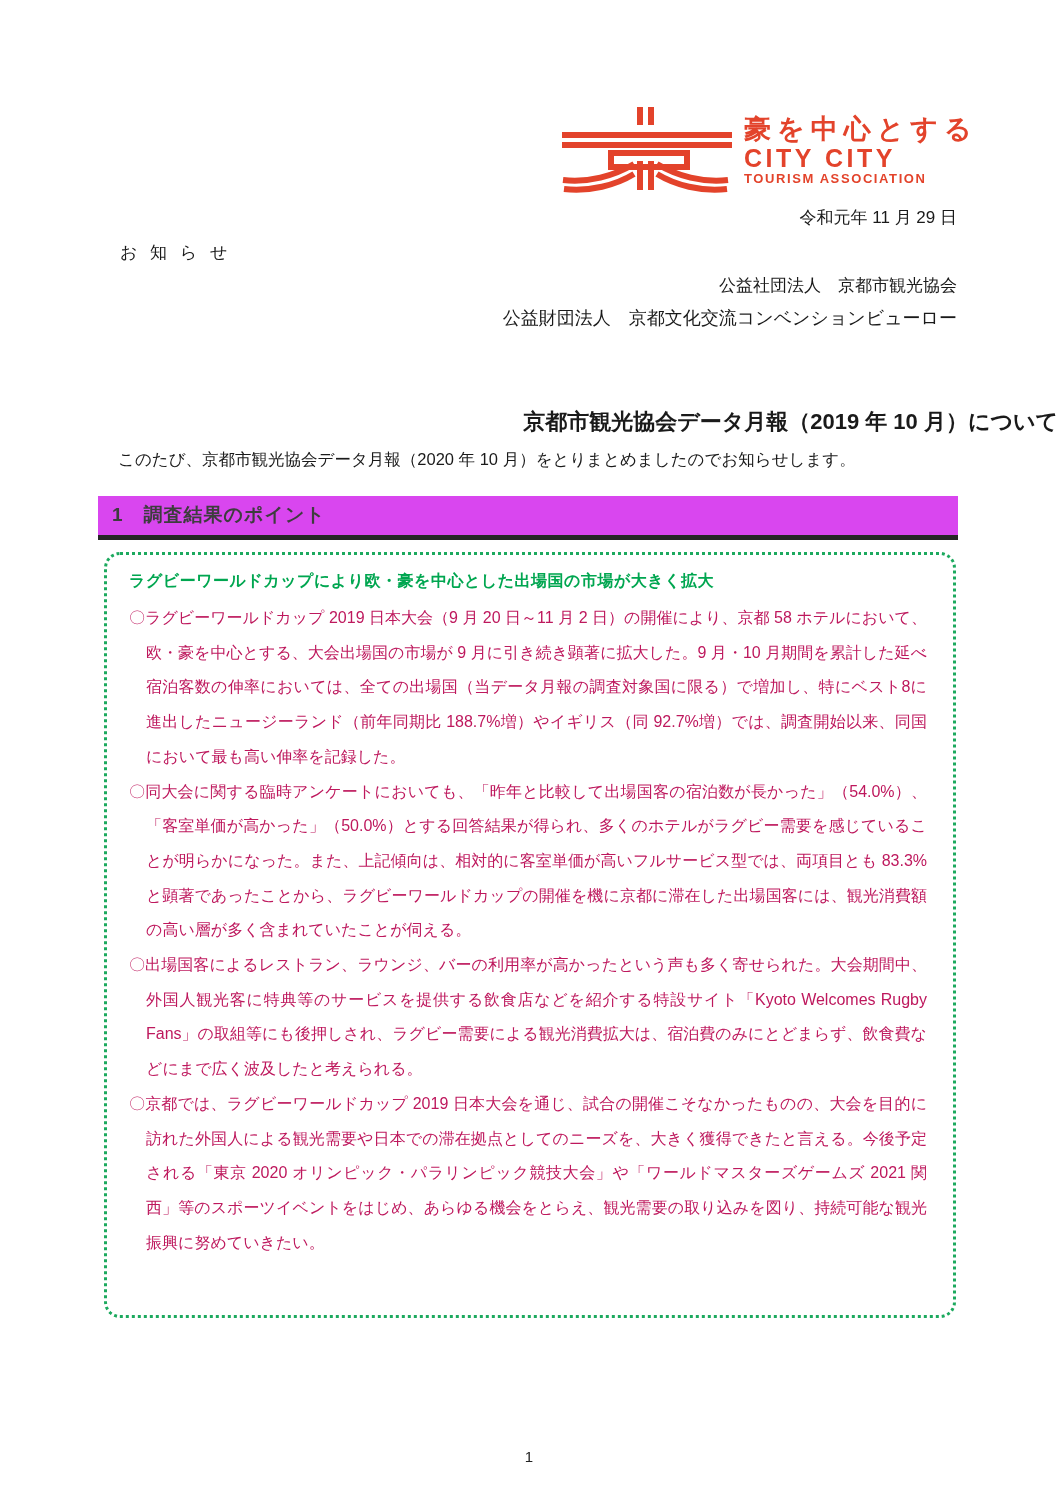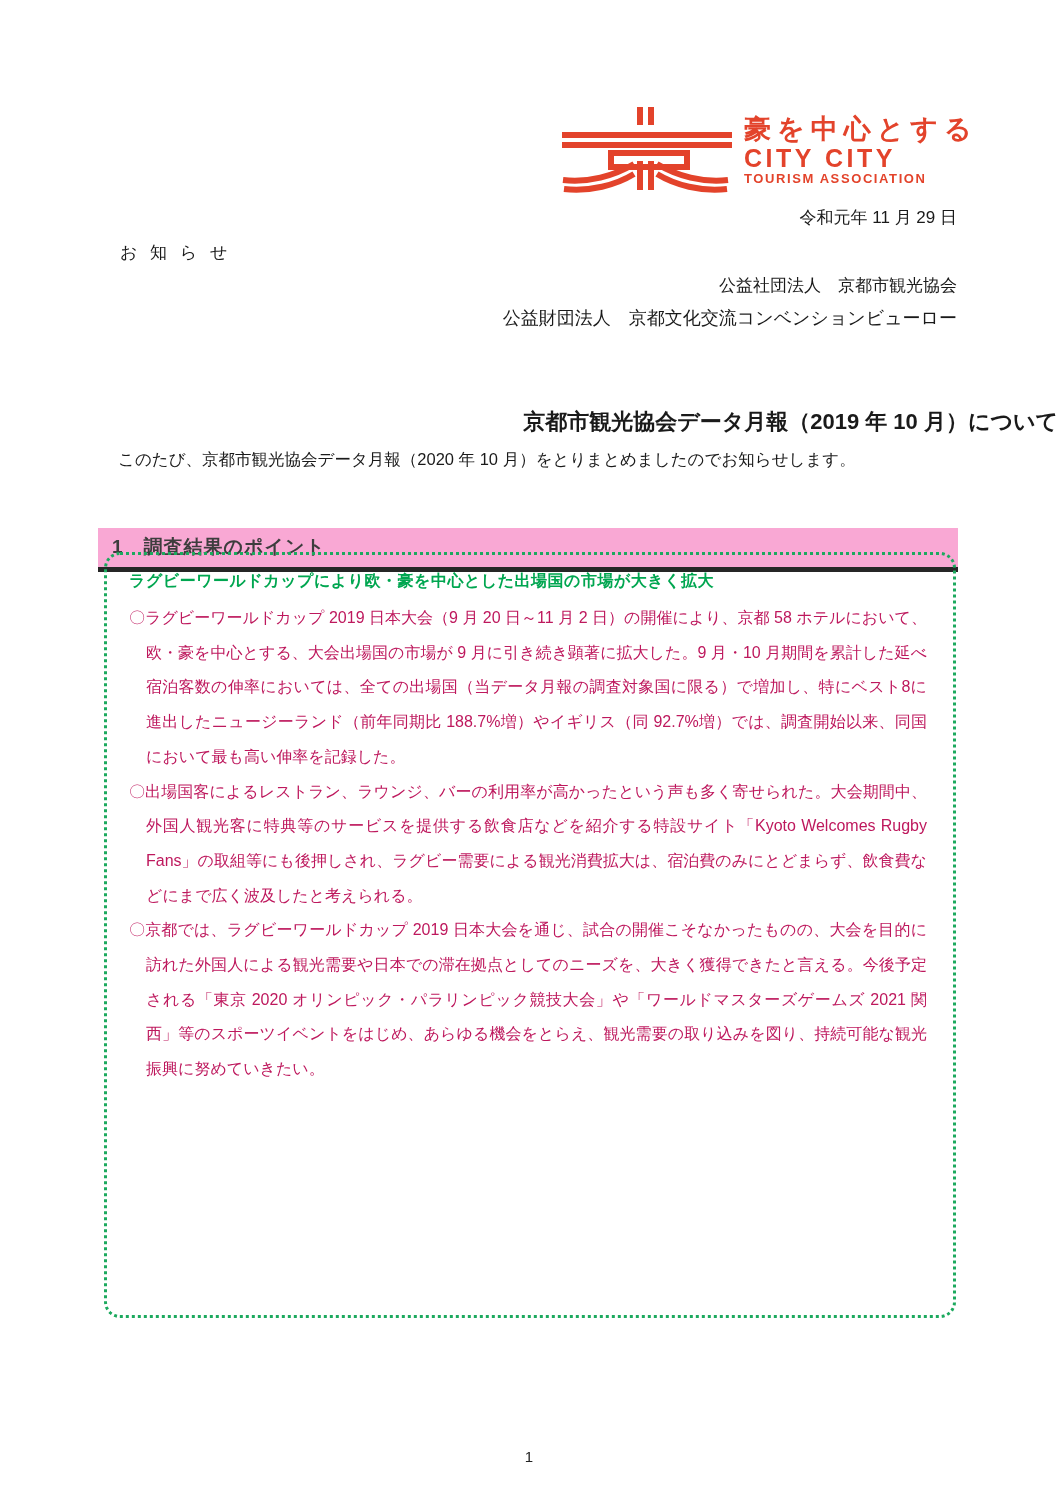--- a/index.html
+++ b/index.html
@@ -55,26 +55,25 @@
     font-size: 22px; font-weight: bold; margin-top: 44px;
   }
   .intro {
     position: absolute; top: 449px; left: 118px; right: 100px;
     font-size: 16.5px;
   }
 
   
   .section-header {
     position: absolute; top: 496px; left: 98px; right: 100px;
-    background: #f9a8d4;
+    background: #d946ef;
     border-bottom: 5px solid #262626;
     padding: 6px 14px 7px 14px;
     font-size: 19px; font-weight: bold; color: #3d3d3d;
     letter-spacing: 1px;
-    margin-top: 32px;
   }
 
   
   .points-box {
     position: absolute; top: 552px; left: 104px; right: 102px;
     height: 766px;
     border: 3px dotted #1ca95e;
     border-radius: 16px;
     padding: 13px 26px 10px 22px;
   }
@@ -139,19 +138,20 @@
   <h1 class="doc-title">京都市観光協会データ月報（2019 年 10 月）について</h1>
   <p class="intro">このたび、京都市観光協会データ月報（2020 年 10 月）をとりまとめましたのでお知らせします。</p>
 
   <div class="section-header">
     <span>1　調査結果のポイント</span>
   </div>
 
   <div class="points-box">
     <div class="box-heading">ラグビーワールドカップにより欧・豪を中心とした出場国の市場が大きく拡大</div>
     <p class="box-para">〇ラグビーワールドカップ 2019 日本大会（9 月 20 日～11 月 2 日）の開催により、京都 58 ホテルにおいて、欧・豪を中心とする、大会出場国の市場が 9 月に引き続き顕著に拡大した。9 月・10 月期間を累計した延べ宿泊客数の伸率においては、全ての出場国（当データ月報の調査対象国に限る）で増加し、特にベスト8に進出したニュージーランド（前年同期比 188.7%増）やイギリス（同 92.7%増）では、調査開始以来、同国において最も高い伸率を記録した。</p>
+    <p class="box-para">〇同大会に関する臨時アンケートにおいても、「昨年と比較して出場国客の宿泊数が長かった」（54.0%）、「客室単価が高かった」（50.0%）とする回答結果が得られ、多くのホテルがラグビー需要を感じていることが明らかになった。また、上記傾向は、相対的に客室単価が高いフルサービス型では、両項目とも 83.3%と顕著であったことから、ラグビーワールドカップの開催を機に京都に滞在した出場国客には、観光消費額の高い層が多く含まれていたことが伺える。</p>
     <p class="box-para">〇出場国客によるレストラン、ラウンジ、バーの利用率が高かったという声も多く寄せられた。大会期間中、外国人観光客に特典等のサービスを提供する飲食店などを紹介する特設サイト「Kyoto Welcomes Rugby Fans」の取組等にも後押しされ、ラグビー需要による観光消費拡大は、宿泊費のみにとどまらず、飲食費などにまで広く波及したと考えられる。</p>
     <p class="box-para">〇京都では、ラグビーワールドカップ 2019 日本大会を通じ、試合の開催こそなかったものの、大会を目的に訪れた外国人による観光需要や日本での滞在拠点としてのニーズを、大きく獲得できたと言える。今後予定される「東京 2020 オリンピック・パラリンピック競技大会」や「ワールドマスターズゲームズ 2021 関西」等のスポーツイベントをはじめ、あらゆる機会をとらえ、観光需要の取り込みを図り、持続可能な観光振興に努めていきたい。</p>
   </div>
 
   <div class="page-number">1</div>
 
 </div>
 
 </body></html>

